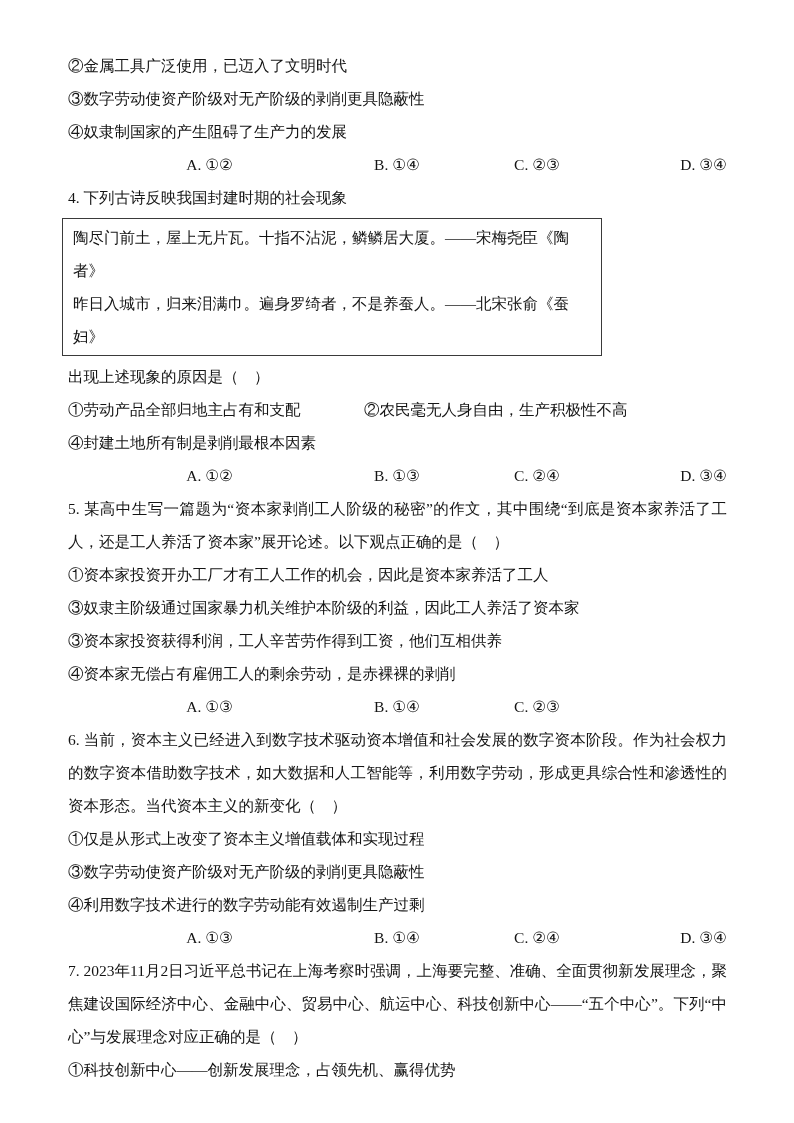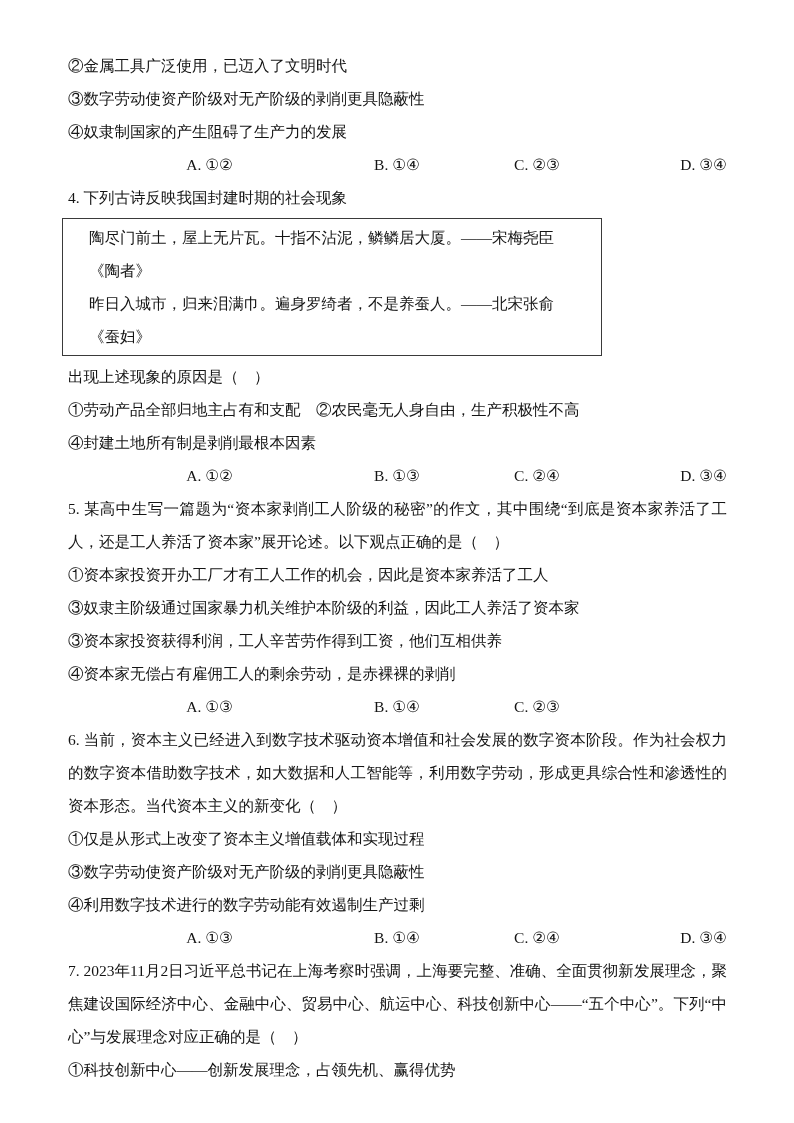--- a/index.html
+++ b/index.html
@@ -19,26 +19,27 @@
   .line { white-space: normal; }
   .stem { text-align: justify; }
   .answers {
     display: grid;
     grid-template-columns: 165px 187px 140px auto;
     text-align: right;
   }
   .pair-row {
     display: grid;
     grid-template-columns: 248px auto;
+    gap: 48px;
   }
   .quote-box {
     border: 1px solid #3a3a3a;
     width: 540px;
     margin: 4px 0 4px -6px;
-    padding: 2px 26px;
+    padding: 2px 10px;
   }
   .qblock { margin: 0; }
 </style>
 </head>
 <body>
 
 <div class="page">
 
   <div class="qblock">
     <div class="line">②金属工具广泛使用，已迈入了文明时代</div>

